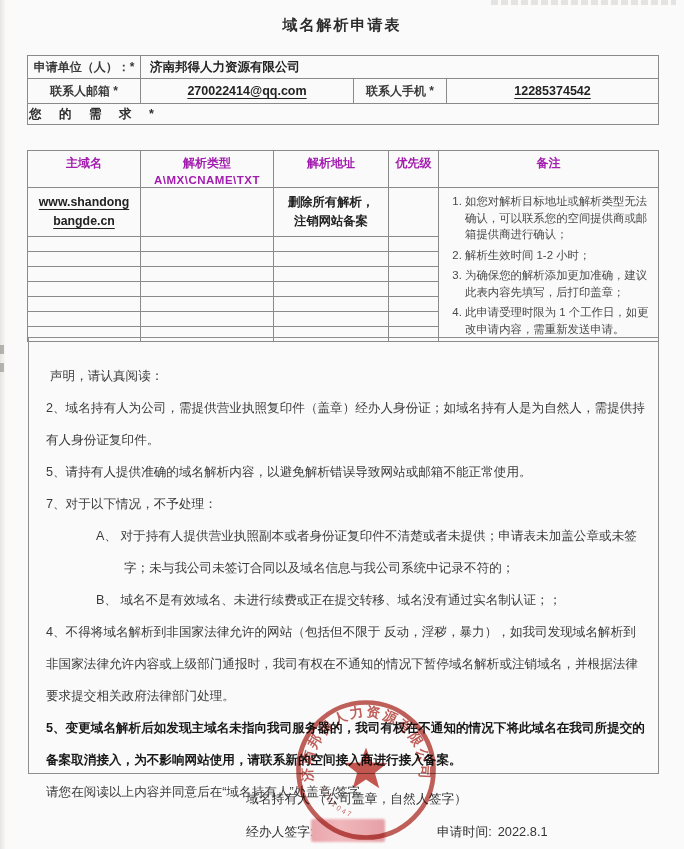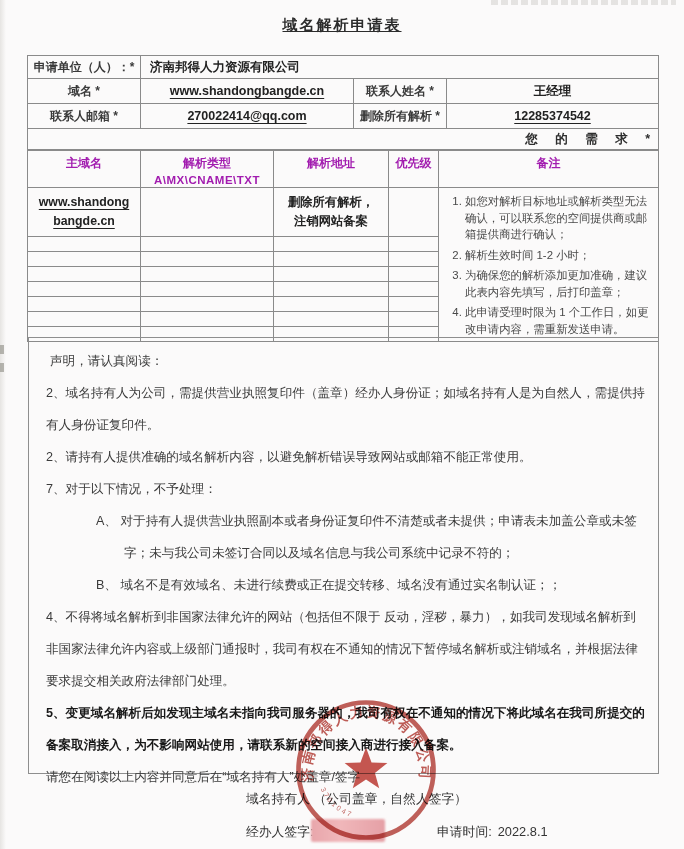--- a/index.html
+++ b/index.html
@@ -1,45 +1,45 @@
 <!DOCTYPE html>
 <html><head>
 <meta charset="utf-8">
 <style>
   html,body{margin:0;padding:0;background:#eceae7;}
   .page{position:relative;width:684px;height:849px;background:#fbfafa;overflow:hidden;
         font-family:"Liberation Sans","DejaVu Sans",sans-serif;color:#3b3b3b;}
   .page::before{content:"";position:absolute;left:0;top:0;bottom:0;width:6px;
         background:linear-gradient(90deg,#d8d6d2,rgba(255,255,255,0));opacity:.6;pointer-events:none;}
   .doc-title{position:absolute;top:16px;left:0;width:100%;text-align:center;
-        font-size:15px;font-weight:700;letter-spacing:2px;color:#2c2c2c;text-decoration:underline;}
+        font-size:15px;font-weight:700;letter-spacing:2px;color:#2c2c2c;}
   .top-smudge{position:absolute;top:0;right:8px;width:185px;height:5px;opacity:.45;
         background:repeating-linear-gradient(90deg,#c9c7c3 0 7px,transparent 7px 10px);}
   .edge-mark{position:absolute;left:0;width:4px;height:9px;background:#9a9892;opacity:.7;}
 
   table{border-collapse:collapse;table-layout:fixed;position:absolute;left:27px;width:631px;padding-left:32px;}
   td{border:1px solid #8a8a8a;font-size:12px;overflow:hidden;}
   .t-top{top:55px;}
   .t-grid{top:150px;}
   .lbl{text-align:center;font-weight:600;color:#3a3a3a;}
   .val{text-align:center;font-weight:700;color:#222;font-size:12.5px;}
   .val.ul{text-decoration:underline;text-underline-offset:3px;}
   .val.left{text-align:left;padding-left:9px;}
-  .need-row td{text-align:right;font-weight:700;letter-spacing:7px;color:#2e2e2e;font-size:12.5px;}
+  .need-row td{text-align:left;font-weight:700;letter-spacing:7px;color:#2e2e2e;font-size:12.5px;}
   .ghead{ text-align:center;font-weight:700;color:#a21caf;vertical-align:top;padding-top:4px;}
   .ghead .sub{font-weight:600;font-size:11.5px;margin-top:2px;letter-spacing:.5px;}
   .gcell{text-align:center;font-weight:700;color:#222;vertical-align:middle;
          word-break:break-all;line-height:1.55;padding:0 8px;font-size:12.3px;}
   .gcell.ul{text-decoration:underline;text-underline-offset:3px;}
   .notes-cell{vertical-align:top;padding:5px 6px 0 4px;}
   .notes-cell ol{margin:0;padding-left:22px;font-size:11.4px;line-height:16.5px;color:#4a4a4a;}
   .notes-cell li{margin-bottom:4px;}
 
   .decl-box{position:absolute;left:28px;top:337px;width:631px;height:437px;box-sizing:border-box;
-        border:1px solid #8e8e8e;padding:7px 10px 0 17px;}
+        border:1px solid #8e8e8e;padding:22px 10px 0 17px;}
   .dp{margin:0;line-height:32px;font-size:12.6px;color:#3b3b3b;}
   .dp.intro{padding-left:4px;}
   .dp.sub{padding-left:78px;text-indent:-28px;}
   .dp.bold{font-weight:700;color:#181818;}
 
   .footer-holder{position:absolute;left:246px;top:791px;font-size:12.8px;color:#343434;font-weight:500;}
   .footer-sign{position:absolute;left:246px;top:824px;font-size:12.8px;color:#343434;}
   .redaction{position:absolute;left:311px;top:819px;width:74px;height:23px;border-radius:2px;
         background:linear-gradient(90deg,#e8a6ab,#f0b7ba 40%,#e5a0a6);filter:blur(1.2px);}
   .footer-time{position:absolute;left:437px;top:824px;font-size:12.8px;color:#343434;}
@@ -65,29 +65,23 @@
         <col style="width:213px">
         <col style="width:93px">
         <col style="width:212px">
       </colgroup>
     <tbody>
         <tr style="height:23px">
       <td class="lbl">申请单位（人）：*</td>
       <td class="val left" colspan="3">济南邦得人力资源有限公司</td>
     </tr>
     <tr style="height:25px">
-      <td class="lbl">域名 *</td>
-      <td class="val ul">www.shandongbangde.cn</td>
-      <td class="lbl">联系人姓名 *</td>
-      <td class="val">王经理</td>
-    </tr>
-    <tr style="height:25px">
       <td class="lbl">联系人邮箱 *</td>
       <td class="val ul">270022414@qq.com</td>
-      <td class="lbl">删除所有解析 *</td>
+      <td class="lbl">联系人手机 *</td>
       <td class="val ul">12285374542</td>
     </tr>
     <tr class="need-row" style="height:21px">
       <td colspan="4">您 的 需 求 *</td>
     </tr>
   </tbody>
     </table>
 
   <table class="t-grid">
     <colgroup>
@@ -163,21 +157,21 @@
           <td></td>
           <td></td>
           <td></td>
         </tr>
   </tbody>
     </table>
 
   <div class="decl-box">
     <p class="dp intro">声明，请认真阅读：</p>
     <p class="dp">2、域名持有人为公司，需提供营业执照复印件（盖章）经办人身份证；如域名持有人是为自然人，需提供持有人身份证复印件。</p>
-    <p class="dp">2、请持有人提供准确的域名解析内容，以避免解析错误导致网站或邮箱不能正常使用。</p>
+    <p class="dp">5、请持有人提供准确的域名解析内容，以避免解析错误导致网站或邮箱不能正常使用。</p>
     <p class="dp">7、对于以下情况，不予处理：</p>
     <p class="dp sub">A、 对于持有人提供营业执照副本或者身份证复印件不清楚或者未提供；申请表未加盖公章或未签字；未与我公司未签订合同以及域名信息与我公司系统中记录不符的；</p>
     <p class="dp sub">B、 域名不是有效域名、未进行续费或正在提交转移、域名没有通过实名制认证；；</p>
     <p class="dp">4、不得将域名解析到非国家法律允许的网站（包括但不限于 反动，淫秽，暴力），如我司发现域名解析到非国家法律允许内容或上级部门通报时，我司有权在不通知的情况下暂停域名解析或注销域名，并根据法律要求提交相关政府法律部门处理。</p>
     <p class="dp bold">5、变更域名解析后如发现主域名未指向我司服务器的，我司有权在不通知的情况下将此域名在我司所提交的备案取消接入，为不影响网站使用，请联系新的空间接入商进行接入备案。</p>
     <p class="dp">请您在阅读以上内容并同意后在“域名持有人”处盖章/签字</p>
   </div>
 
   <div class="footer-holder">域名持有人 （公司盖章，自然人签字）</div>
   <div class="footer-sign">经办人签字:</div>

